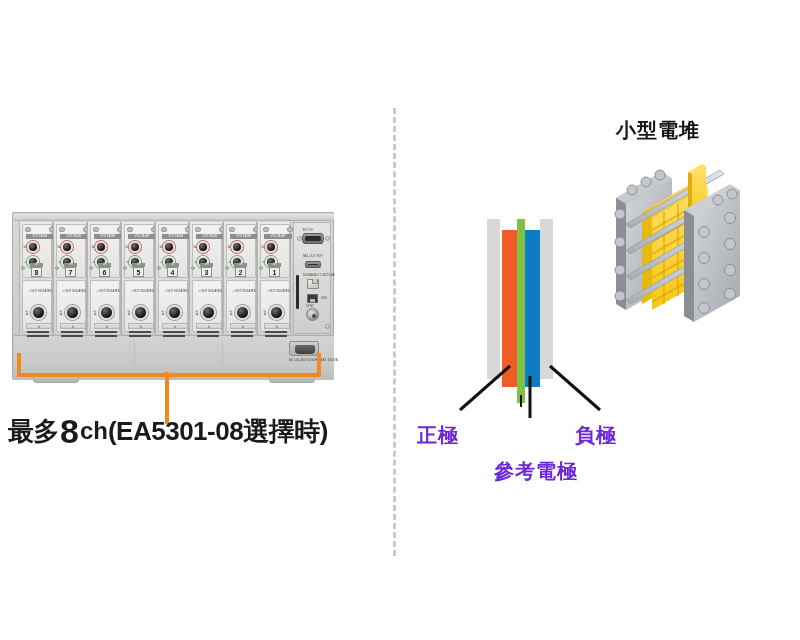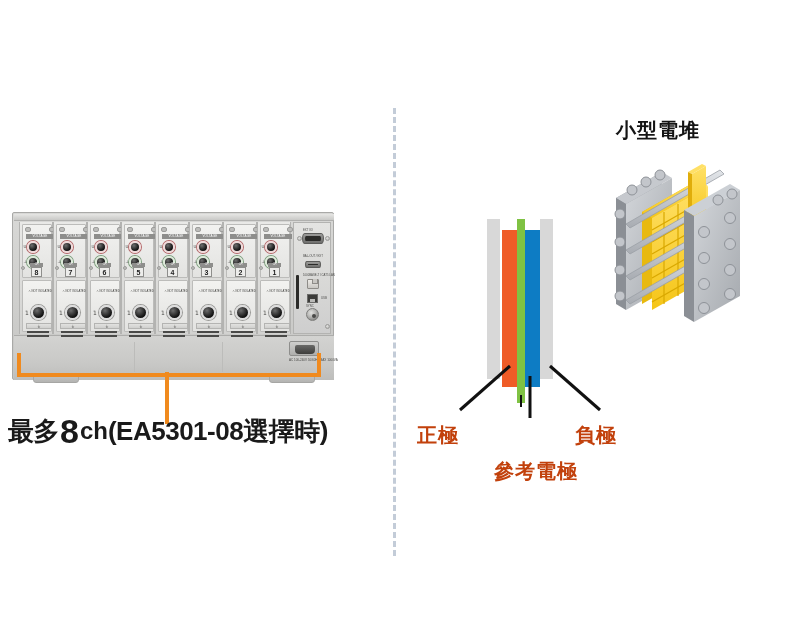--- a/index.html
+++ b/index.html
@@ -288,21 +288,21 @@
     width: 2px; height: 12px; background: #111;
   }
 
   
   .cell-svg {
     position: absolute; left: 400px; top: 360px;
     width: 260px; height: 60px;
   }
   .lbl {
     position: absolute;
-    font-size: 20px; font-weight: bold; color: #c2410c;
+    font-size: 20px; font-weight: bold; color: #6d28d9;
     letter-spacing: 1px; white-space: nowrap;
   }
   .lbl-pos { left: 417px; top: 422px; }
   .lbl-neg { left: 575px; top: 422px; }
   .lbl-ref { left: 494px; top: 458px; }
 
   
   .stack-title {
     position: absolute; left: 598px; top: 117px;
     width: 120px; text-align: center;

